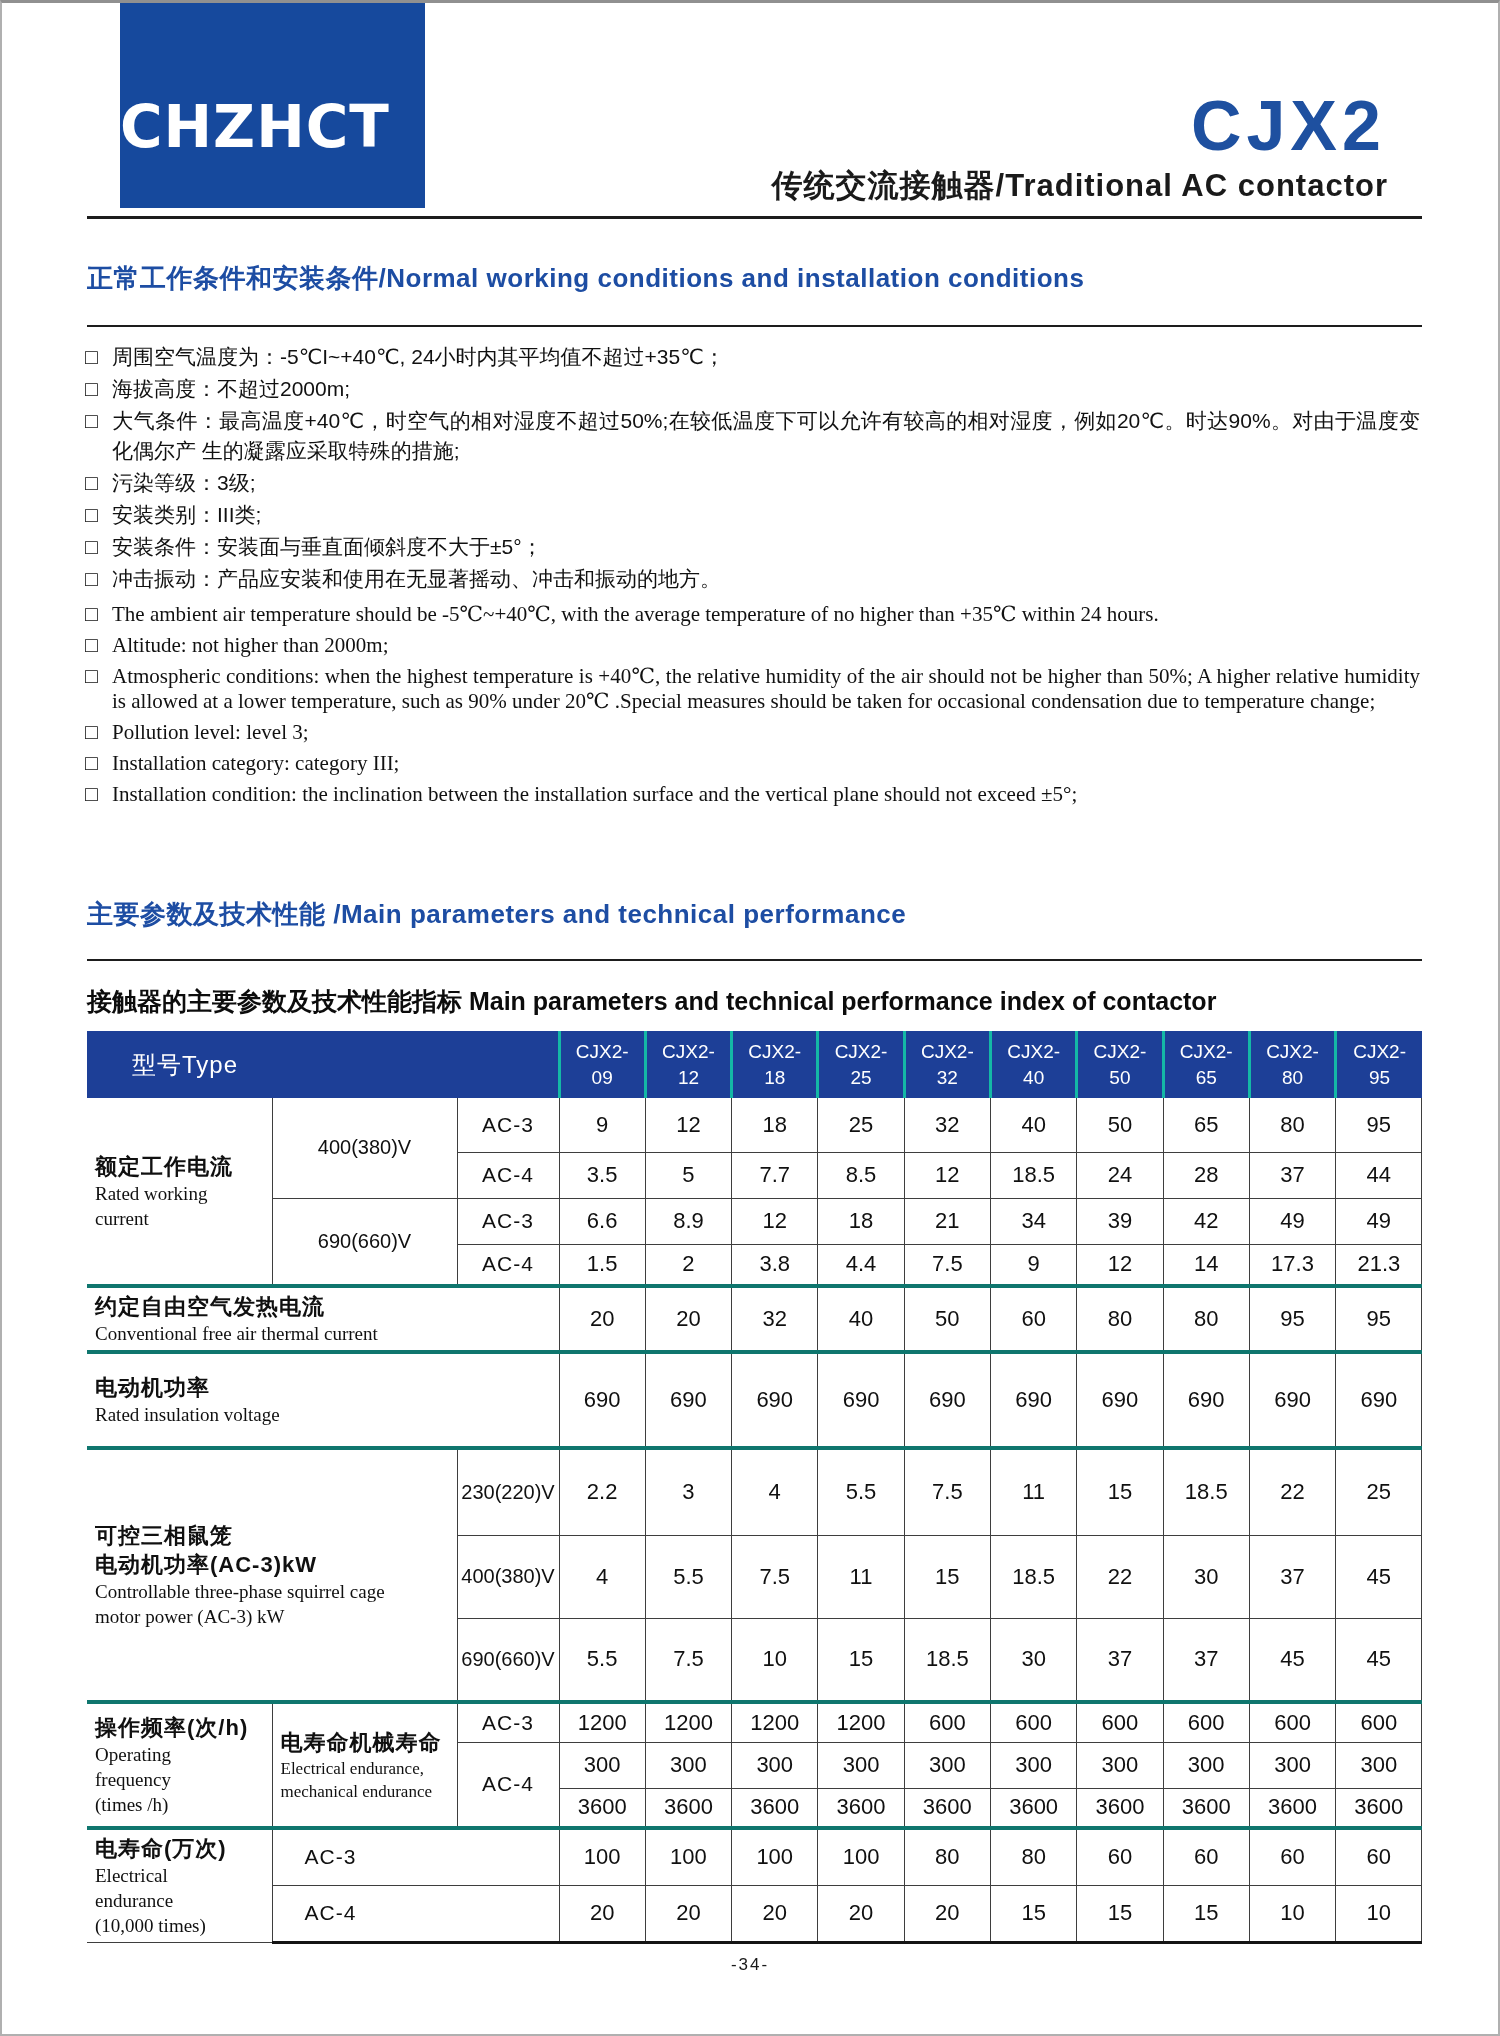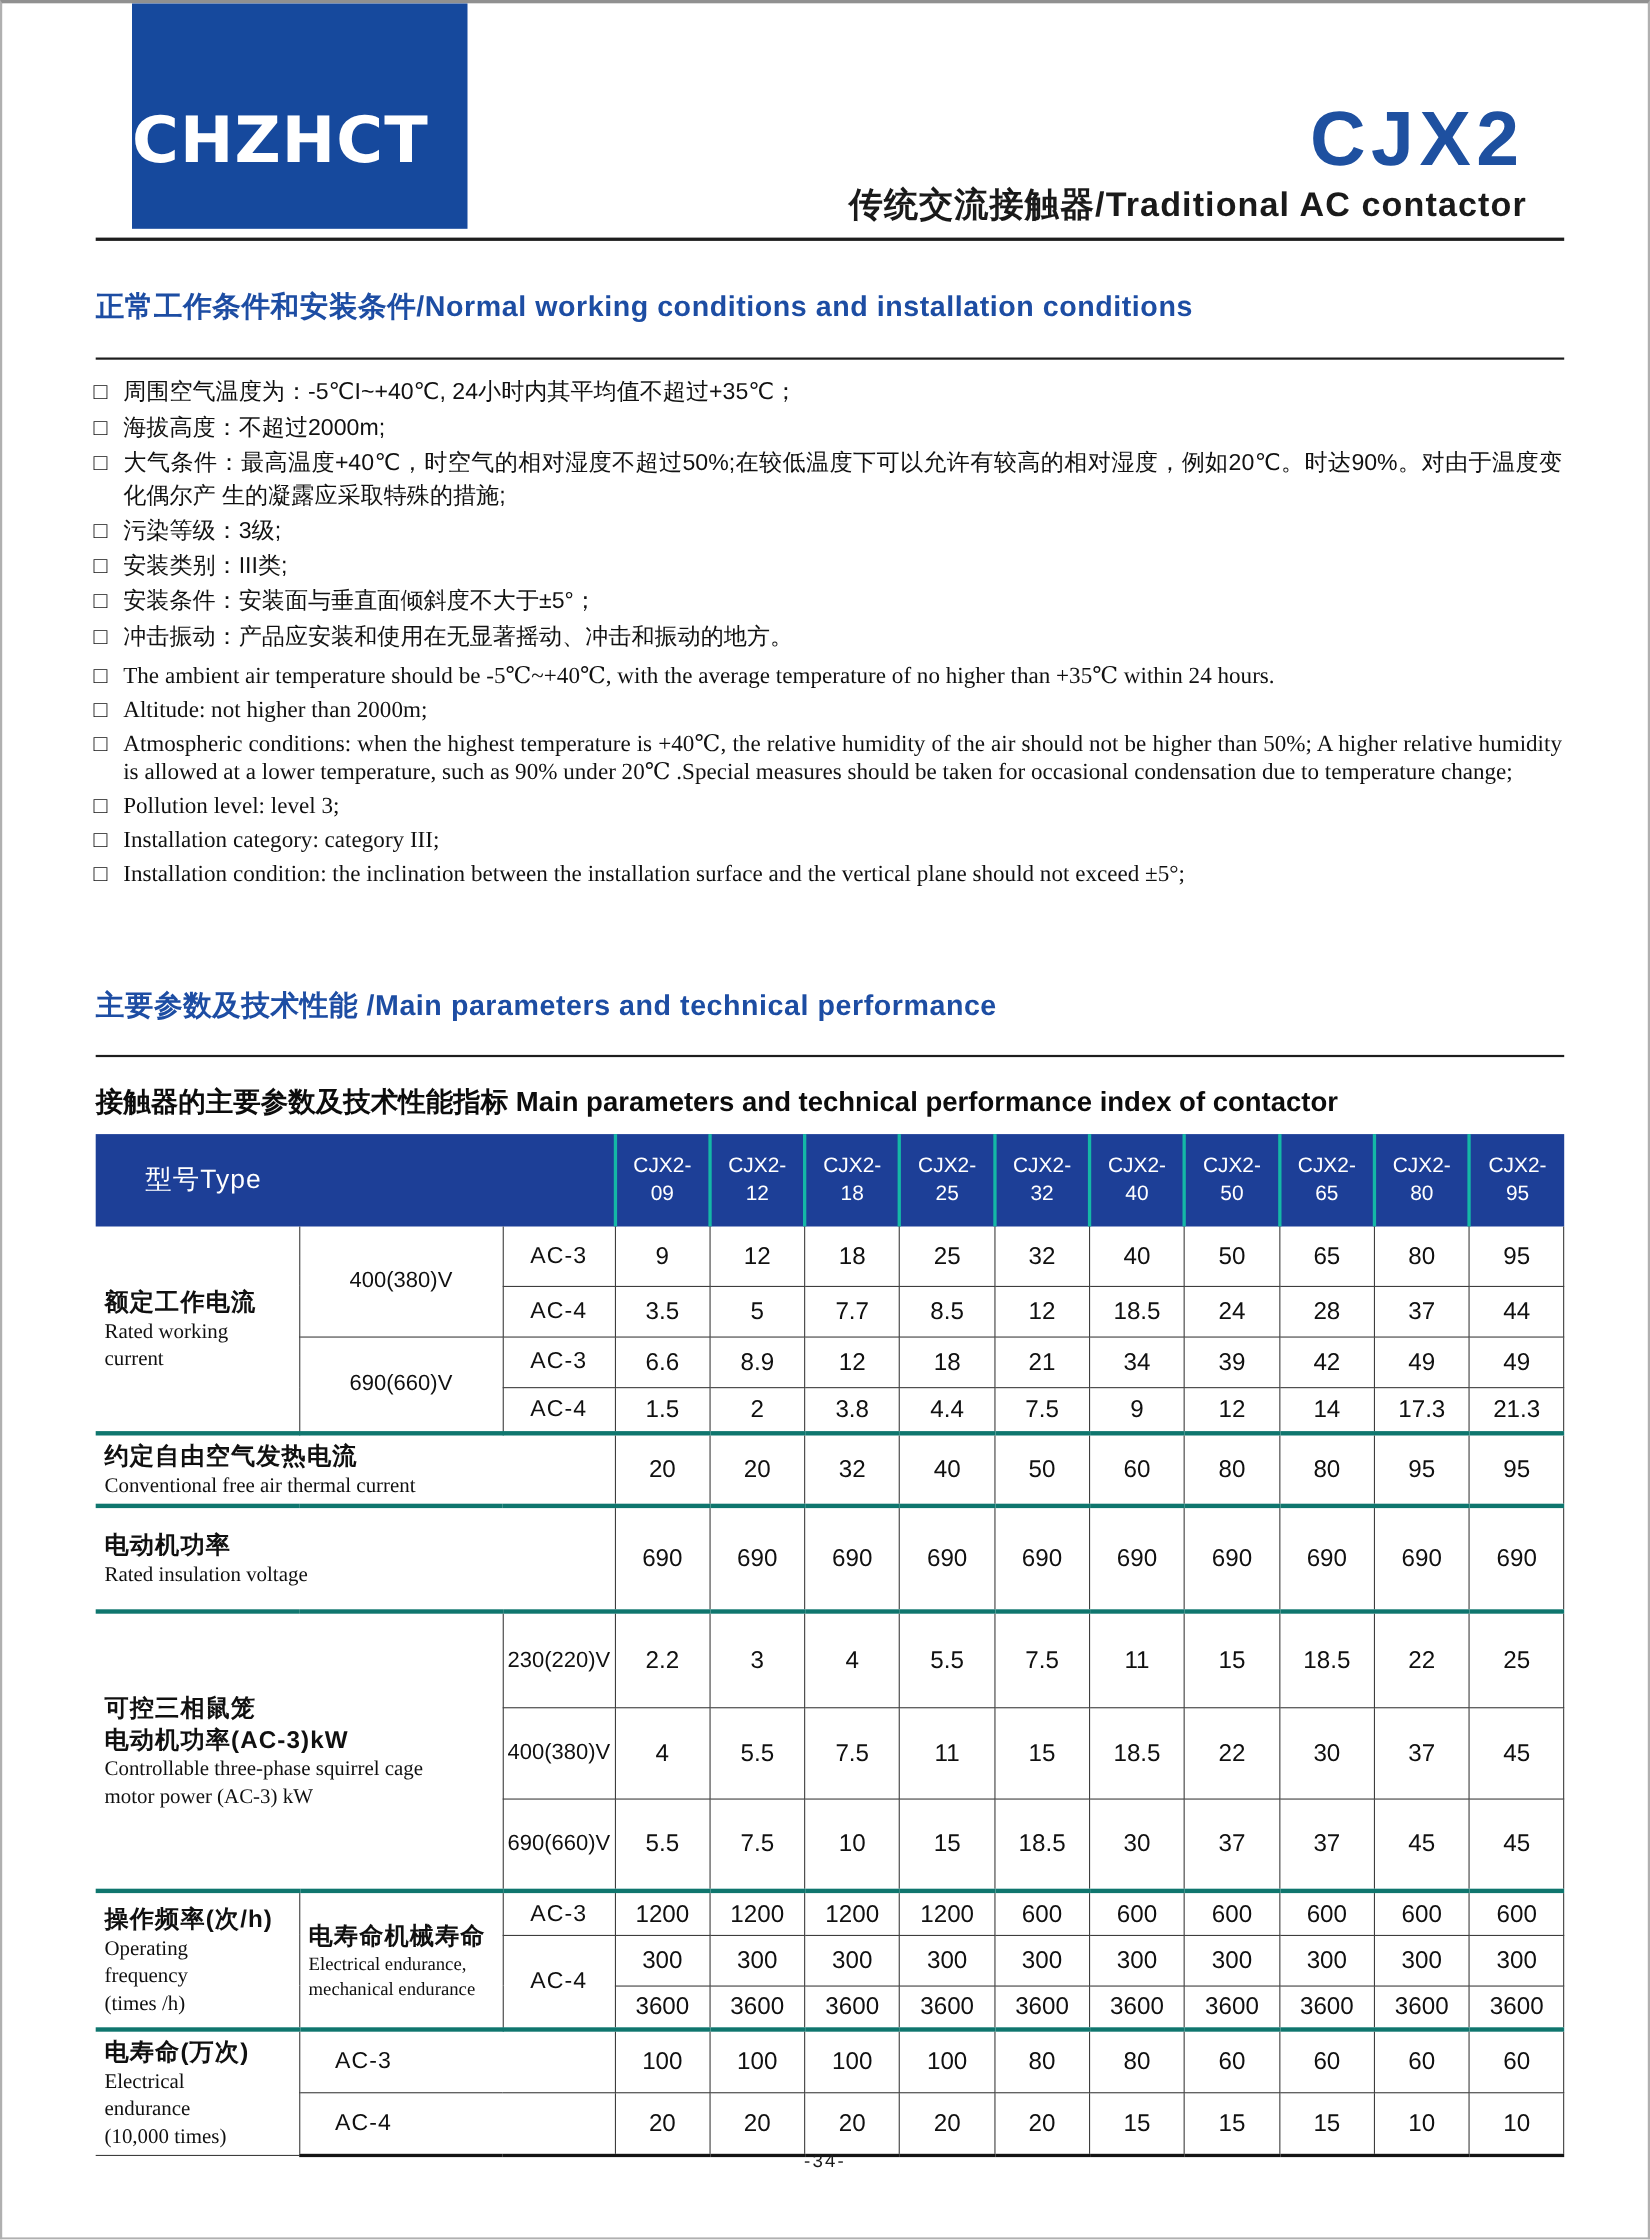--- a/index.html
+++ b/index.html
@@ -53,21 +53,21 @@
   .dtable .cnb{font-size:22px;font-weight:600;letter-spacing:1px;line-height:29px;}
   .dtable .ens{font-family:"Liberation Serif","DejaVu Serif",serif;font-size:19px;font-weight:400;letter-spacing:0;line-height:25px;}
   .dtable .ens.small{font-size:17px;line-height:23px;}
   .dtable .volt{font-size:20px;}
   .dtable .ac{font-size:21px;letter-spacing:1px;}
   .dtable .acl{text-align:left;padding-left:32px;font-size:21px;letter-spacing:1px;}
   .dtable .val{font-size:22px;}
   .dtable tr.first td{border-top:none;}
   .dtable tr.tkt td{border-top:4px solid #0f766e;}
   .dtable tr.tkb td{border-bottom:3px solid #141414;}
-  tr.h84{height:84px;} tr.h54{height:54px;} tr.h46{height:46px;} tr.h42{height:42px;}
+  tr.h84{height:67px;} tr.h54{height:54px;} tr.h46{height:46px;} tr.h42{height:42px;}
   tr.h52{height:52px;} tr.h96{height:96px;} tr.h87{height:87px;} tr.h83{height:83px;}
   tr.h84b{height:84px;} tr.h40{height:40px;} tr.h43{height:43px;}
   
   .footer{position:absolute;left:0;right:0;top:1952px;text-align:center;font-size:17px;color:#1a1a1a;letter-spacing:2px;}
 </style>
 </head>
 <body>
 
 <div class="page" style="--brand: #16499d; --brand2: #1e50a0; --accent: #1d4da3; --thead: #1d3f97;">
 

